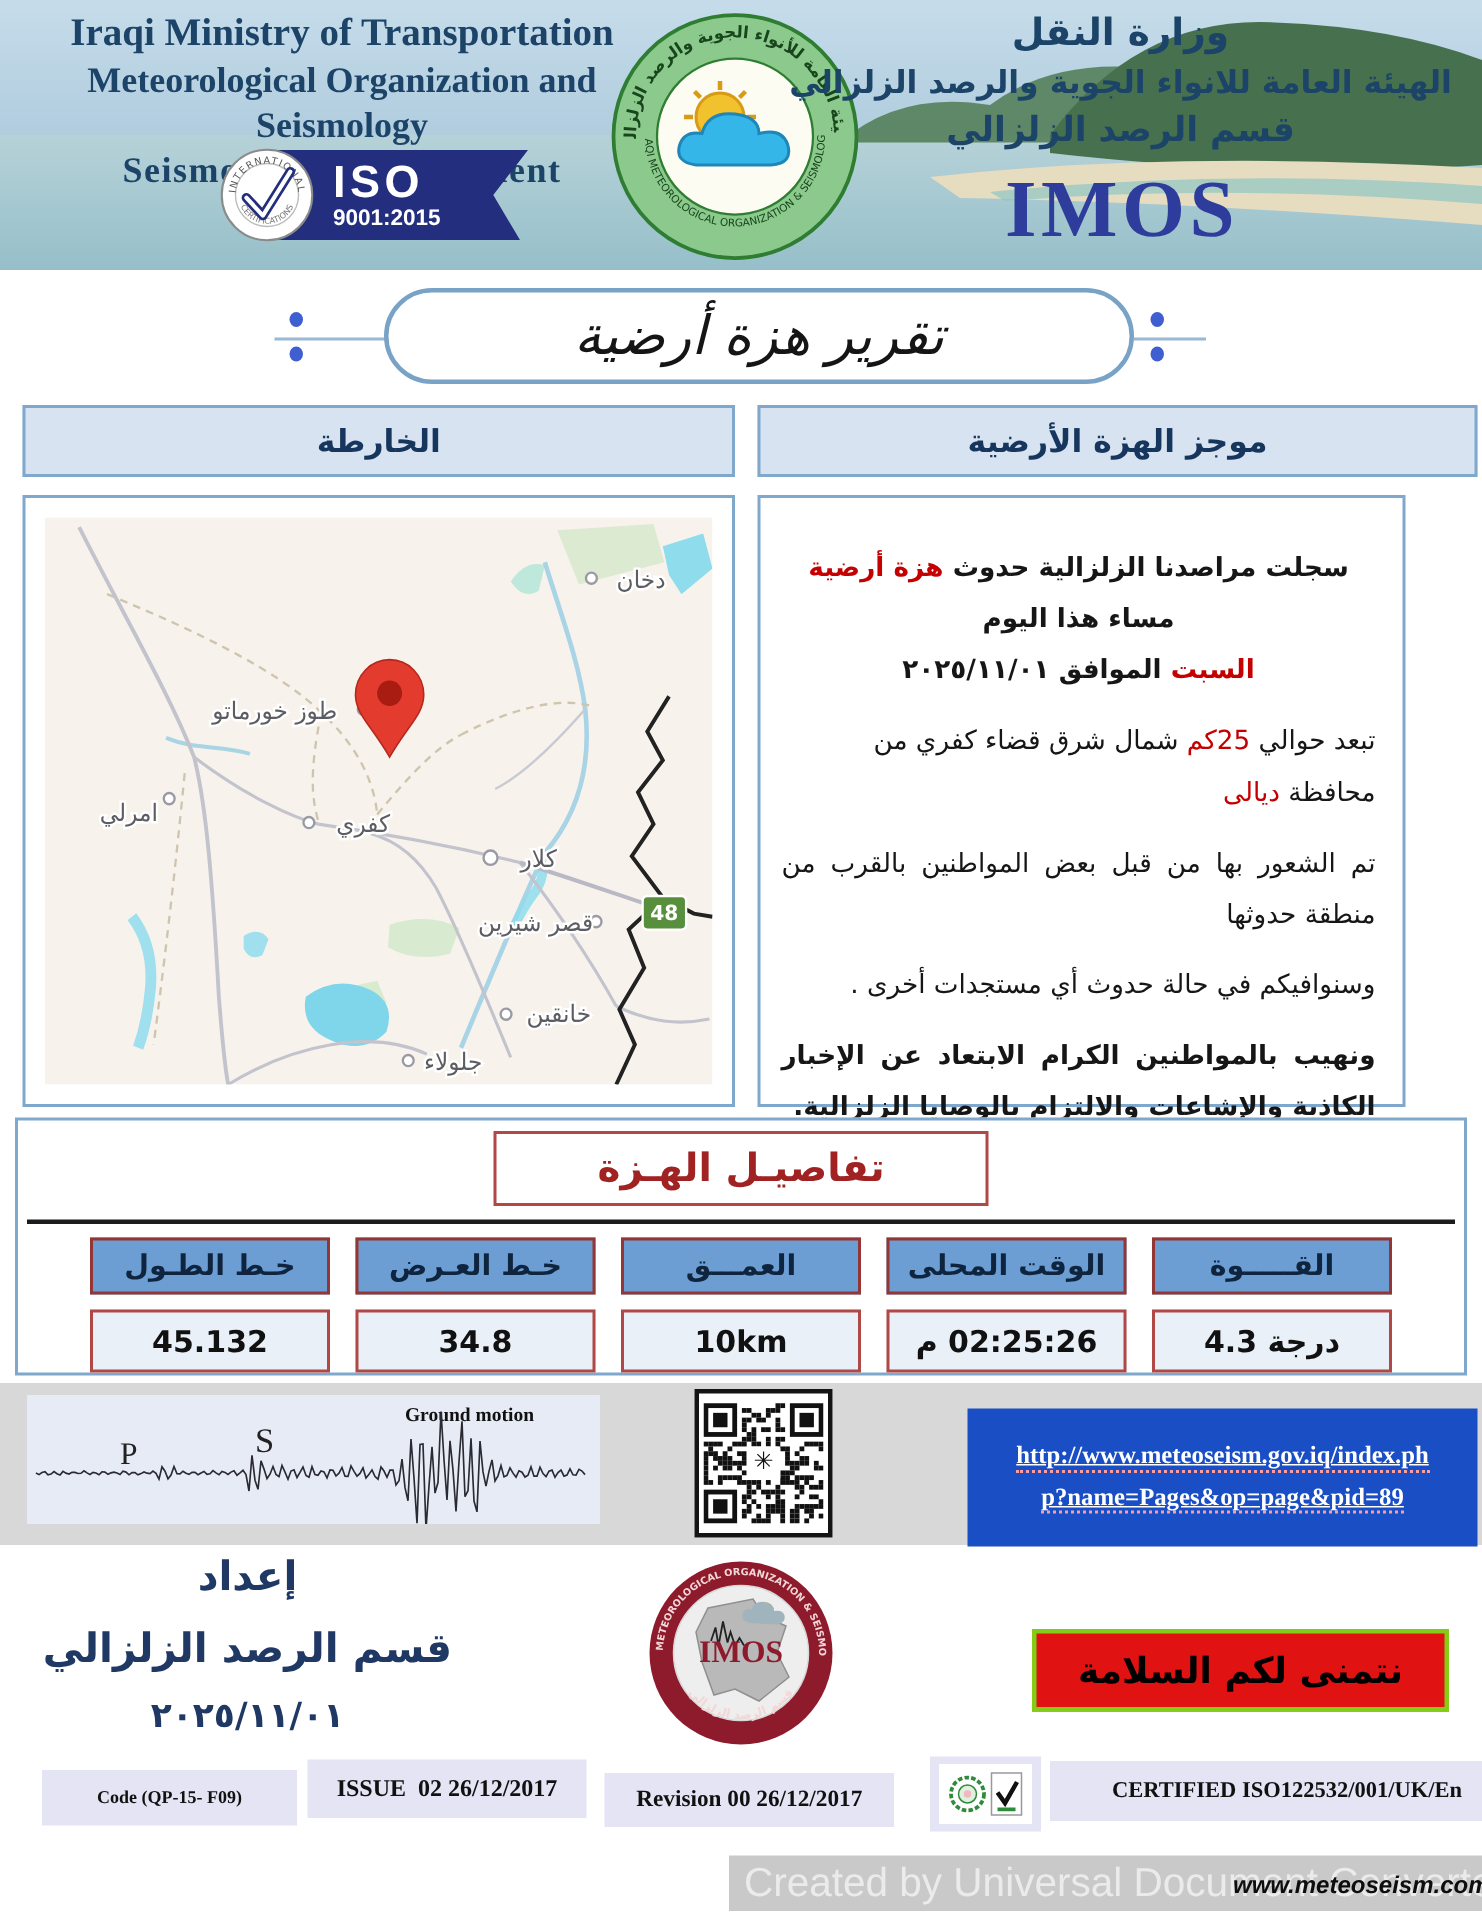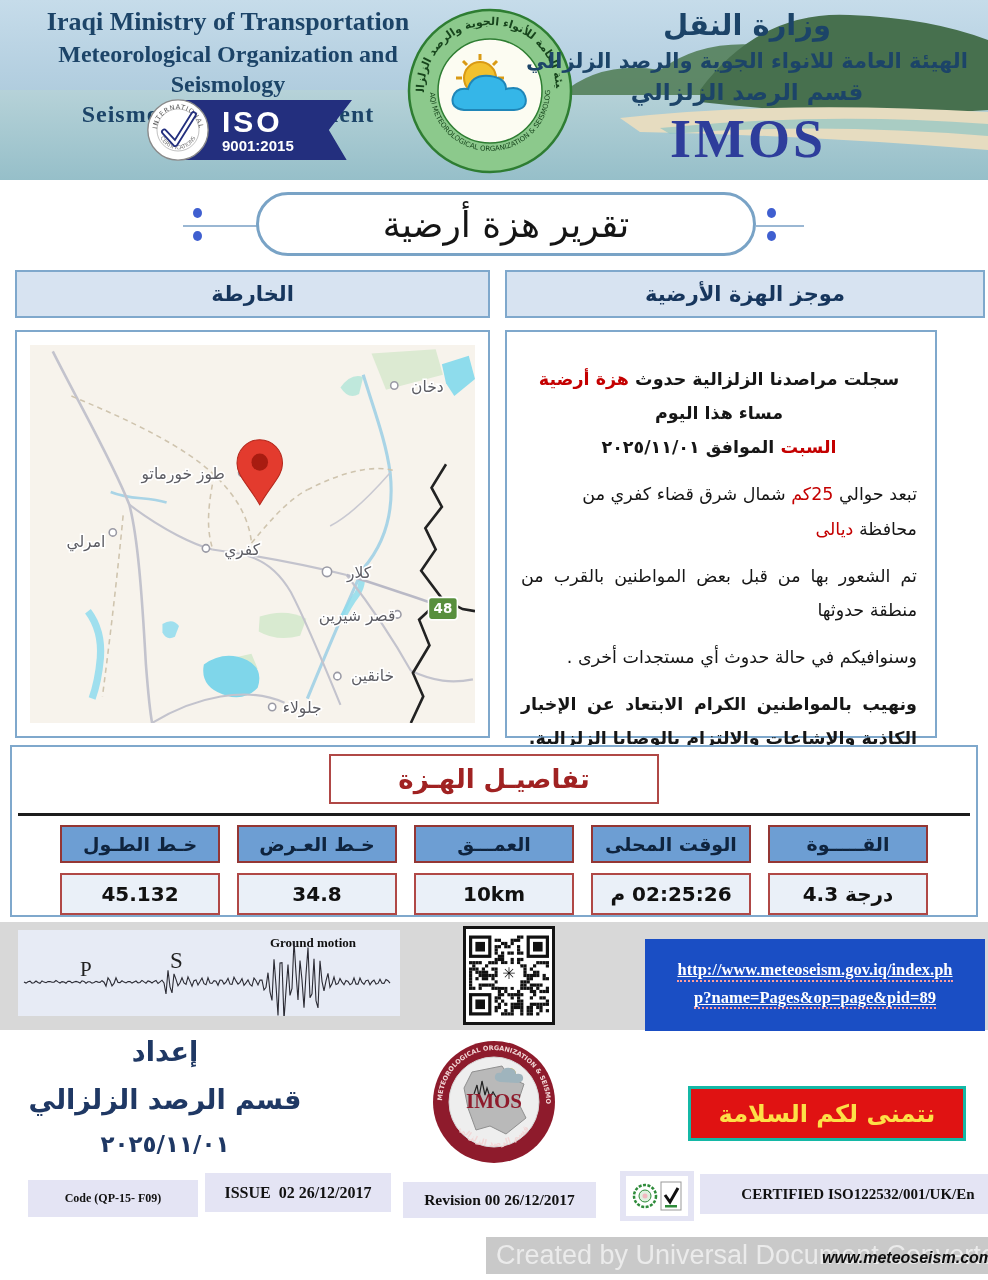--- a/index.html
+++ b/index.html
@@ -17,33 +17,33 @@
   .iso-badge { position:absolute; left:146px; top:98px; width:210px; height:64px; }
   .iso-flag { position:absolute; left:28px; top:2px; width:178px; height:60px; background:#232f7e;
               clip-path:polygon(0 0,100% 0,87% 50%,97% 100%,0 100%);
               display:flex; flex-direction:column; justify-content:center; padding-left:48px; color:#fff;
               font-family:"Liberation Sans",sans-serif; }
   .iso-word { font-size:30px; font-weight:bold; letter-spacing:3px; line-height:1; }
   .iso-sub  { font-size:15px; font-weight:bold; }
   .iso-seal { position:absolute; left:0; top:0; width:64px; height:64px; }
   .hdr-ar { position:absolute; right:6px; top:4px; width:470px; text-align:center; direction:rtl;
             color:#1c4468; font-weight:bold; line-height:1.45; }
-  .hdr-ar .a1 { font-size:29px; }
+  .hdr-ar .a1 { font-size:25px; }
   .hdr-ar .a2 { font-size:21px; white-space:nowrap; }
   .hdr-ar .a3 { font-size:23px; }
   .imos-wordmark { position:absolute; right:10px; top:108px; width:460px; text-align:center;
             font-family:"Liberation Serif",serif; font-size:54px; font-weight:bold; color:#2e3d9b; letter-spacing:3px; }
   .hdr-logo { position:absolute; left:406px; top:6px; width:168px; height:170px; }
 
   
   .title-band { position:absolute; top:180px; left:0; width:988px; height:88px; background:#fff; }
   .title-pill { position:absolute; left:256px; top:12px; width:500px; height:64px;
                 border:3px solid #79a3c6; border-radius:34px; background:#fff;
                 display:flex; align-items:center; justify-content:center;
-                font-size:36px; color:#151515; direction:rtl; }
+                font-size:36px; color:#151515; direction:rtl;font-style:italic; }
   .deco-line { position:absolute; height:2px; background:#9ab7d3; top:45px; }
   .colon { position:absolute; width:9px; top:28px; }
   .colon i { display:block; width:9px; height:10px; border-radius:50%; background:#3f5fd0; margin-bottom:13px; }
 
   
   .sec-head { position:absolute; top:270px; height:48px; background:#d7e3f1; border:2px solid #7fa8cc;
               display:flex; align-items:center; justify-content:center;
               color:#17365d; font-weight:bold; font-size:21px; direction:rtl; }
   .sec-head.map-h { left:15px; width:475px; }
   .sec-head.sum-h { left:505px; width:480px; }
@@ -89,22 +89,22 @@
              text-decoration:underline; border-bottom:2px dotted #ff9d9d; line-height:1.15; cursor:pointer; }
 
   
   .prep { position:absolute; left:15px; top:1036px; width:300px; text-align:center; direction:rtl;
           color:#1f3864; font-weight:bold; }
   .prep .f1 { font-size:27px; margin-bottom:17px; }
   .prep .f2 { font-size:27px; margin-bottom:16px; }
   .prep .f3 { font-size:23px; }
   .imos-seal { position:absolute; left:428px; top:1038px; width:132px; height:128px; }
   .wish-box { position:absolute; left:688px; top:1086px; width:278px; height:55px; background:#e01212;
-              border:3px solid #14b8a6; display:flex; align-items:center; justify-content:center;
-              color:#fde047; font-weight:bold; font-size:24px; direction:rtl; }
+              border:3px solid #84cc16; display:flex; align-items:center; justify-content:center;
+              color:#000000; font-weight:bold; font-size:24px; direction:rtl; }
 
   
   .doc-box { position:absolute; background:#e4e4f4; display:flex; align-items:center; justify-content:center;
              font-family:"Liberation Serif",serif; font-weight:bold; color:#111; white-space:pre; }
   .doc-code { left:28px;  top:1180px; width:170px; height:37px; font-size:12px; }
   .doc-issue{ left:205px; top:1173px; width:186px; height:39px; font-size:16px; }
   .doc-rev  { left:403px; top:1182px; width:193px; height:36px; font-size:15.5px; }
   .doc-logos{ position:absolute; left:620px; top:1171px; width:74px; height:50px; background:#e4e4f4;
               display:flex; align-items:center; justify-content:center; }
   .doc-logos .inner { background:#fff; width:62px; height:40px; display:flex; align-items:center; justify-content:center; gap:2px; }

